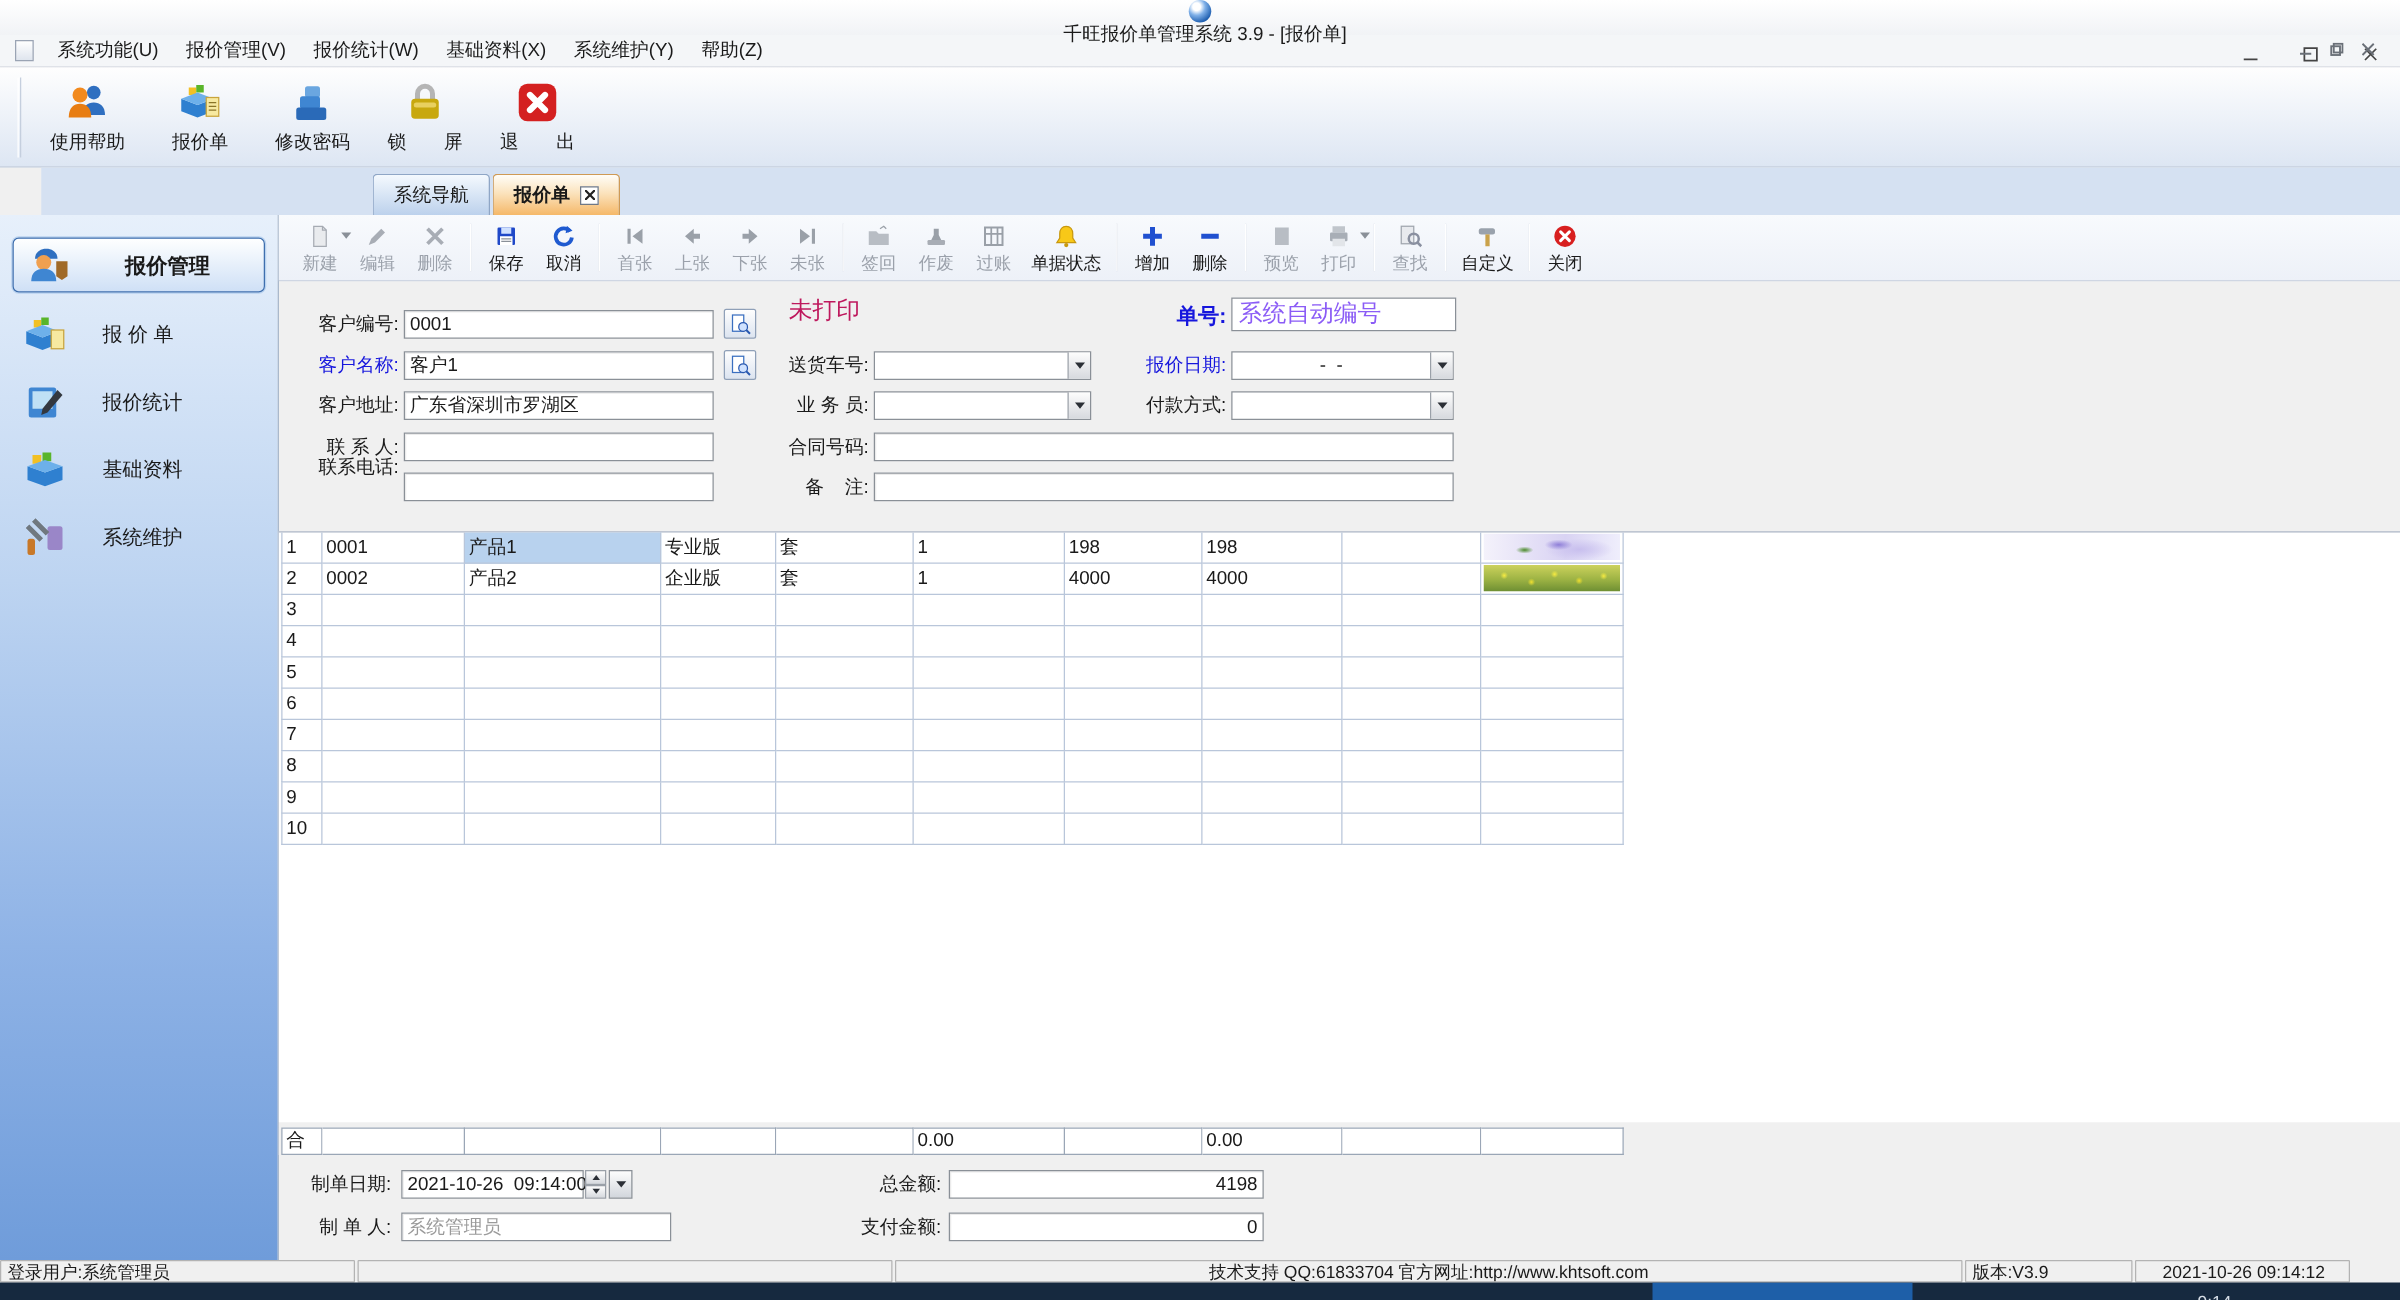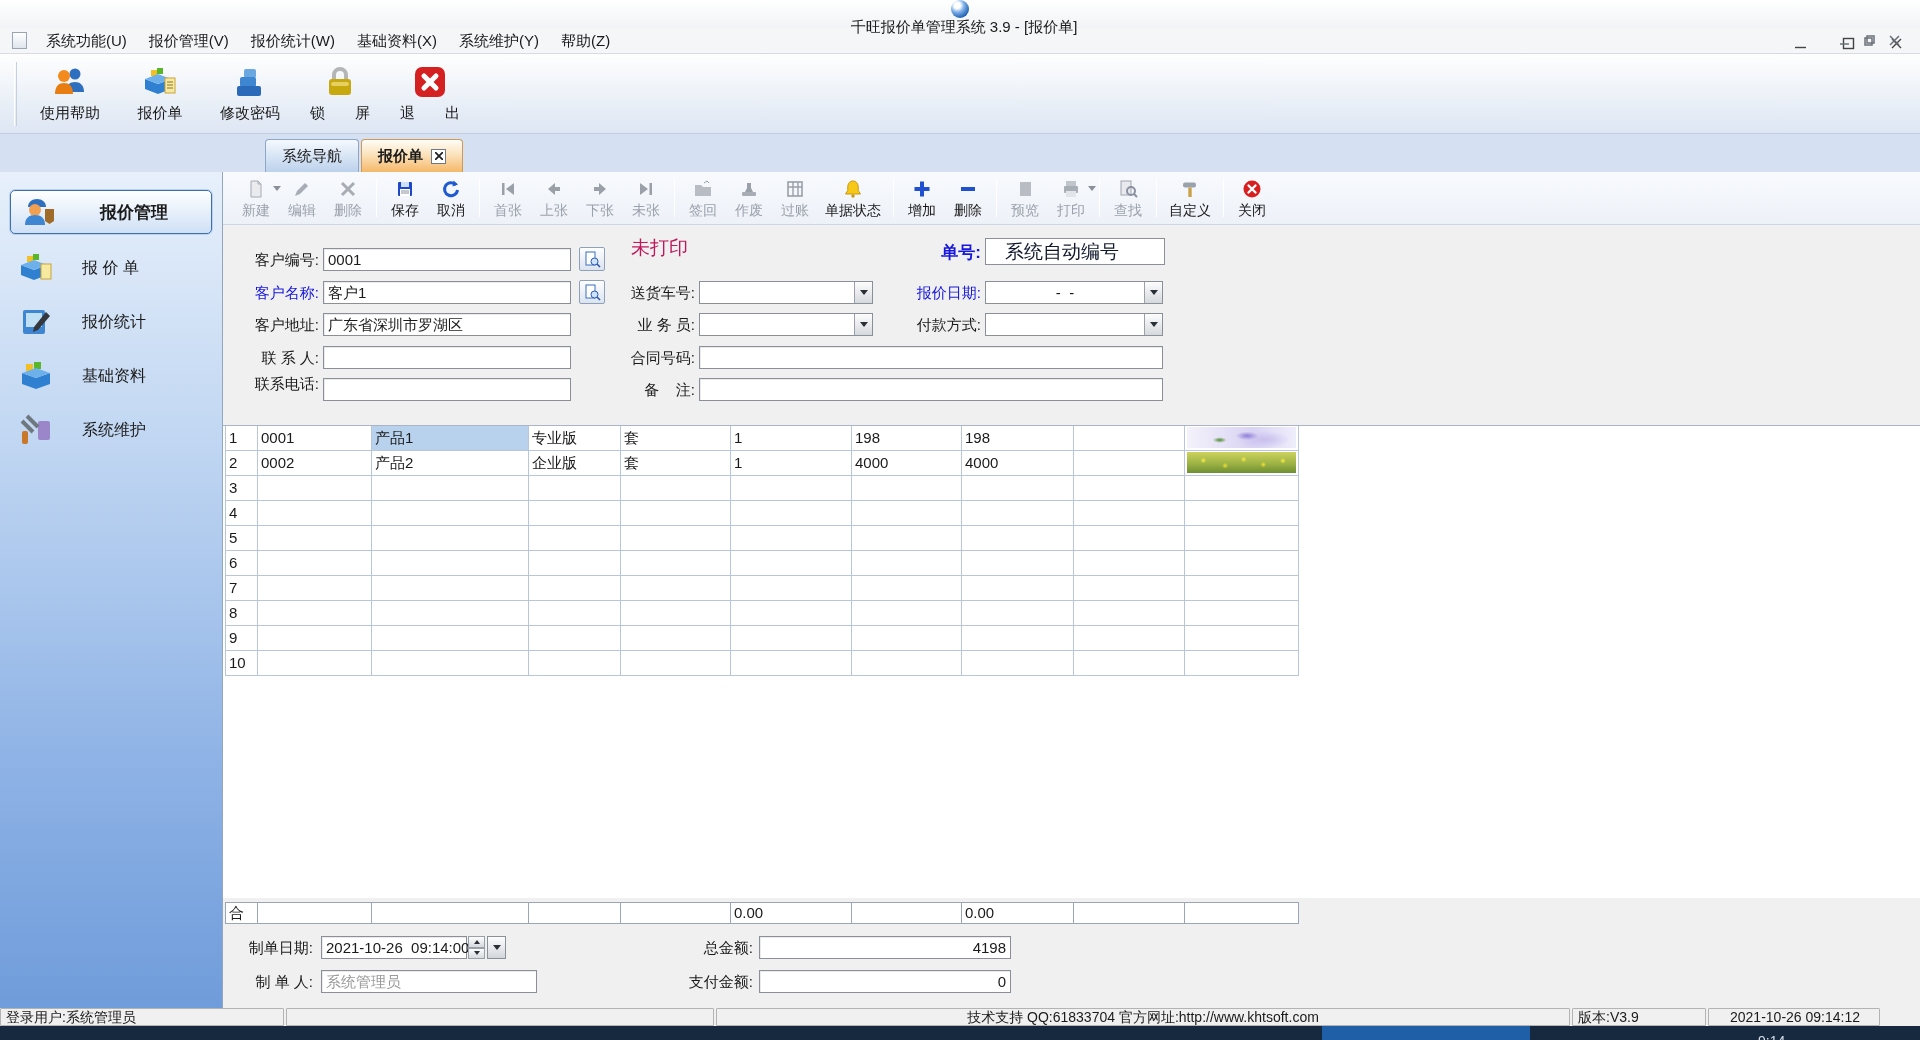--- a/index.html
+++ b/index.html
@@ -25,21 +25,21 @@
 
   
   .bigtoolbar { height:80px; background:linear-gradient(#fefefe,#dde6f3); border-bottom:1px solid #c2cdde;
     display:flex; align-items:center; padding-left:14px; }
   .big-grip { width:3px; height:64px; border-left:1px solid #ffffff; border-right:1px solid #c5cfde; margin-right:8px; }
   .big-btn { width:90px; height:72px; display:flex; flex-direction:column; align-items:center; justify-content:center; gap:4px; font-size:15px; }
   .big-btn svg { width:36px; height:36px; }
   .big-btn .lbl.spread { word-spacing:26px; white-space:pre; }
 
   
-  .tabbar { height:38px; background:#d5e1f2; display:flex; align-items:flex-end; padding-left:265px; }
+  .tabbar { height:38px; background:#d5e1f2; display:flex; align-items:flex-end; padding-left:265px;margin-left:33px; }
   .tab { height:33px; display:flex; align-items:center; padding:0 16px; font-size:15px;
     border:1px solid #8fa6c6; border-bottom:none; border-radius:4px 4px 0 0; margin-right:2px;
     background:linear-gradient(#f4f9fe,#bcd1ec); }
   .tab.active { background:linear-gradient(#fffdf8 0%,#fbe3bd 45%,#f5b869 100%); border-color:#cf9a55; font-weight:bold; }
   .tab-close { width:15px; height:15px; background:#fff; border:1px solid #6f7886; margin-left:8px;
     display:flex; align-items:center; justify-content:center; }
   .tab-close svg { width:8px; height:8px; stroke:#222; stroke-width:1.8; }
 
   
   .main { display:flex; height:836px; }
@@ -78,21 +78,21 @@
   .combo .val { flex:1; line-height:21px; padding:0 4px; white-space:pre; }
   .combo .val.center { text-align:center; }
   .dd-btn { width:18px; height:100%; background:linear-gradient(#fdfdfd,#d6d9de); border-left:1px solid #9aa0a8;
     display:flex; align-items:center; justify-content:center; flex:none; }
   .tri-down { width:0; height:0; border-left:4px solid transparent; border-right:4px solid transparent; border-top:5px solid #2b2f36; }
   .tri-up-s { width:0; height:0; border-left:3px solid transparent; border-right:3px solid transparent; border-bottom:4px solid #2b2f36; }
   .tri-down-s { width:0; height:0; border-left:3px solid transparent; border-right:3px solid transparent; border-top:4px solid #2b2f36; }
   .print-status { position:absolute; left:408px; top:10px; font-size:19px; color:#be185d; }
   .billno-label { position:absolute; left:700px; top:16px; width:58px; text-align:right; font-size:17px; font-weight:bold; color:#1616dd; }
   .billno-box { position:absolute; left:762px; top:13px; width:180px; height:27px; background:#fff;
-    border:1px solid #8a9097; color:#0f172a; font-size:19px; line-height:25px; padding-left:19px; }
+    border:1px solid #8a9097; color:#8b5cf6; font-size:19px; line-height:25px; padding-left:5px; }
 
   
   .gridarea { height:473px; background:#ffffff; border-top:1px solid #aab4c4; display:flex; flex-direction:column; padding-left:2px; }
   .g-header { display:flex; height:21px; flex:none; }
   .gh { flex:none; border-right:1px solid #8e99a8; border-bottom:1px solid #8e99a8; border-top:1px solid #cfd4dc;
     background:linear-gradient(#fdfdfd,#eef0f3); font-size:14px; padding:0 3px; line-height:19px; white-space:pre; overflow:hidden; }
   .g-header .cw0 { border-left:1px solid #8e99a8; }
   .g-row { display:flex; height:25px; flex:none; }
   .gc { flex:none; border-right:1px solid #b9c6da; border-bottom:1px solid #b9c6da; font-size:15px; padding:0 3px; line-height:23px; overflow:hidden; }
   .g-row .cw0 { border-left:1px solid #b9c6da; }
@@ -473,21 +473,21 @@
             <path d="M13 13l3 3" stroke="#2858b0" stroke-width="1.6"></path>
           </svg>
       </div>
 
       <div class="flabel" style="left:8px;top:88px;width:88px">客户地址:</div>
       <div class="finput" style="left:100px;top:88px;width:248px">广东省深圳市罗湖区</div>
 
       <div class="flabel" style="left:8px;top:121px;width:88px">联 系 人:</div>
       <div class="finput" style="left:100px;top:121px;width:248px"></div>
 
-      <div class="flabel" style="left:8px;top:147px;width:88px">联系电话:</div>
+      <div class="flabel" style="left:8px;top:137px;width:88px">联系电话:</div>
       <div class="finput" style="left:100px;top:153px;width:248px"></div>
 
       <div class="flabel" style="left:396px;top:56px;width:76px">送货车号:</div>
       <div class="combo" style="left:476px;top:56px;width:174px">
         <div class="val"></div>
         <div class="dd-btn">
             <div class="tri-down"></div>
           </div>
       </div>
 

